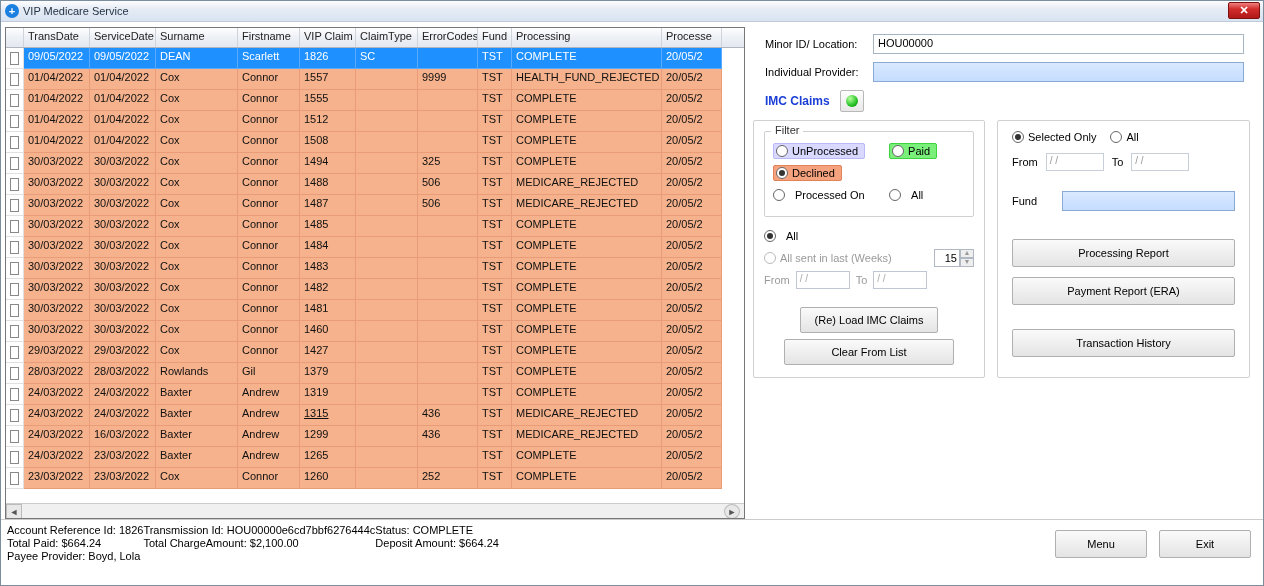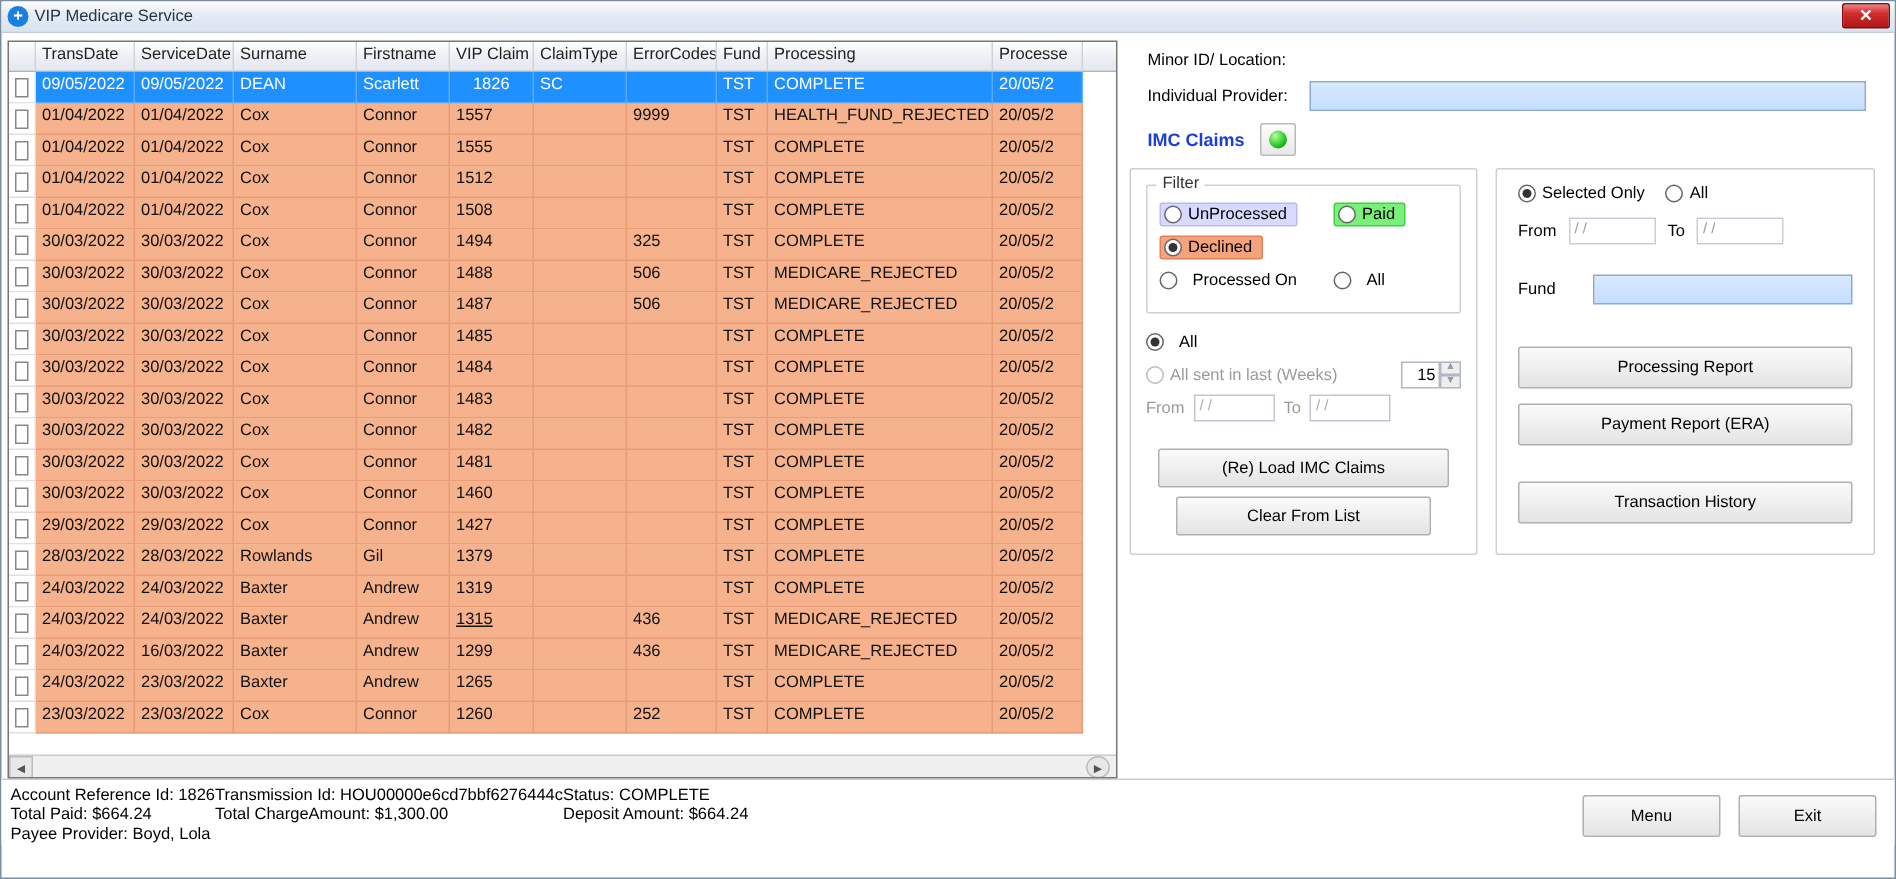--- a/index.html
+++ b/index.html
@@ -93,21 +93,21 @@
         </div>
       <div class="gbody" id="gbody">
           <div class="grow row-sel">
             <div class="gc chk" style="width: 18px;">
               <div class="chkbox"></div>
             </div>
             <div class="gc" style="width: 66px;">09/05/2022</div>
             <div class="gc" style="width: 66px;">09/05/2022</div>
             <div class="gc" style="width: 82px;">DEAN</div>
             <div class="gc" style="width: 62px;">Scarlett</div>
-            <div class="gc" style="width: 56px; text-align: center;">1826</div>
+            <div class="gc" style="width: 56px;">1826</div>
             <div class="gc" style="width: 62px;">SC</div>
             <div class="gc" style="width: 60px;"></div>
             <div class="gc" style="width: 34px;">TST</div>
             <div class="gc" style="width: 150px;">COMPLETE</div>
             <div class="gc" style="width: 60px;">20/05/2</div>
           </div>
           <div class="grow row-norm">
             <div class="gc chk" style="width: 18px;">
               <div class="chkbox"></div>
             </div>
@@ -410,20 +410,21 @@
         </div>
       <div class="hscroll">
         <div class="arrow l">◄</div>
         <div class="arrow r">►</div>
       </div>
     </div>
 
     <div class="rightpane">
       <div class="fieldrow">
         <div class="flabel">Minor ID/ Location:</div>
+        <div class="finput">HOU00000</div>
       </div>
       <div class="fieldrow">
         <div class="flabel">Individual Provider:</div>
         <div class="finput blue"></div>
       </div>
 
       <div class="imcHeader">
         <span class="lbl">IMC Claims</span>
         <div class="iBtn">
             <div class="dot"></div>
@@ -487,21 +488,21 @@
                 </span>
               </span>
           </div>
           <div class="radiorow disabled" style="gap:6px">
             <span>From</span>
             <span class="smalldate">/   /</span>
             <span>To</span>
             <span class="smalldate">/   /</span>
           </div>
 
-          <div class="wbtn" style="width:194px;margin:16px auto 6px">
+          <div class="wbtn" style="width:138px;margin:16px auto 6px">
               <span>(Re) Load IMC Claims</span>
             </div>
           <div class="wbtn" style="width:170px;margin:6px auto 0">
               <span>Clear From List</span>
             </div>
         </div>
 
         <div class="rightpanel">
           <div class="rprow">
             <span style="display:flex;align-items:center">
@@ -540,21 +541,21 @@
 
   <div class="statusbar">
     <div class="statleft">
       <div class="statcol">
         <span>Account Reference Id: 1826</span>
         <span>Total Paid: $664.24</span>
         <span>Payee Provider: Boyd, Lola</span>
       </div>
       <div class="statcol">
         <span>Transmission Id: HOU00000e6cd7bbf6276444c</span>
-        <span>Total ChargeAmount: $1,300.00</span>
+        <span>Total ChargeAmount: $2,100.00</span>
       </div>
       <div class="statcol">
         <span>Status: COMPLETE</span>
         <span>Deposit Amount: $664.24</span>
       </div>
     </div>
     <div class="btnrow">
       <div class="wbtn">
           <span>Menu</span>
         </div>

